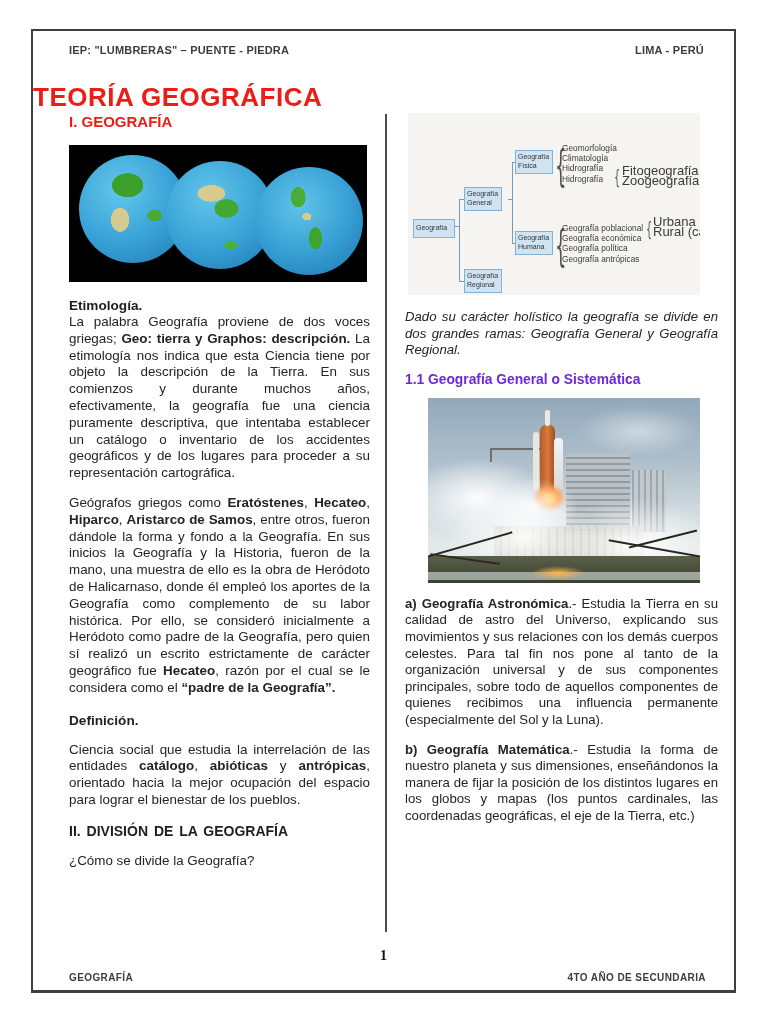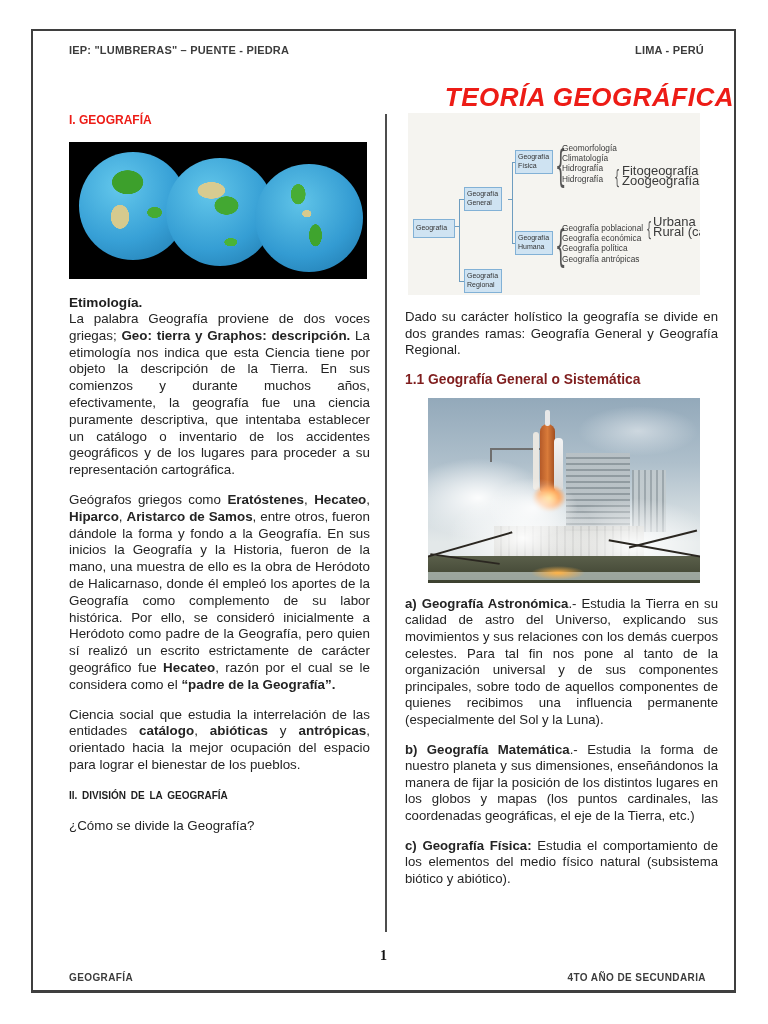--- a/index.html
+++ b/index.html
@@ -1,33 +1,33 @@
 <!DOCTYPE html>
 <html><head>
 <meta charset="utf-8">
 <style>
   html,body{margin:0;padding:0;background:#ffffff;}
   body{width:768px;height:1024px;position:relative;font-family:"Liberation Sans",sans-serif;color:#222;overflow:hidden;}
   .frame{position:absolute;left:31px;top:29px;width:701px;height:959px;border:2px solid #3f3f3f;border-bottom-width:3px;background:#fff;}
   .hdr{position:absolute;top:13px;font-size:11px;font-weight:bold;color:#3c3c3c;letter-spacing:.2px;}
   .hdr-left{left:36px;}
   .hdr-right{right:30px;}
-  .main-title{position:absolute;left:0;right:0;top:51px;text-align:right;font-size:26px;font-weight:bold;color:#ed1c16;letter-spacing:.5px;font-style:italic;}
+  .main-title{position:absolute;left:0;right:0;top:51px;text-align:left;font-size:26px;font-weight:bold;color:#ed1c16;letter-spacing:.5px;}
   .col{position:absolute;top:82px;}
   .col-left{left:36px;width:301px;}
   .col-right{left:372px;width:313px;}
   .divider{position:absolute;left:352px;top:83px;width:2px;height:818px;background:#4d4d4d;}
-  .sec-red{font-size:12px;font-weight:bold;color:#ed1c16;margin:0 0 0 0;}
+  .sec-red{font-size:15px;font-weight:bold;color:#ed1c16;margin:0 0 0 0;}
   .h-sub{font-size:13.6px;font-weight:bold;color:#1e1e1e;margin:15px 0 0 0;line-height:17px;}
-  .h-div{font-size:10px;font-weight:bold;color:#1e1e1e;margin:13px 0 0 0;word-spacing:2px;line-height:18px;}
-  .h-11{font-size:13.8px;font-weight:bold;color:#7f1d1d;margin:12px 0 8px 0;line-height:17px;}
+  .h-div{font-size:14px;font-weight:bold;color:#1e1e1e;margin:13px 0 0 0;word-spacing:2px;line-height:18px;}
+  .h-11{font-size:13.8px;font-weight:bold;color:#6d28d9;margin:12px 0 8px 0;line-height:17px;}
   .p{font-size:13.4px;line-height:16.8px;text-align:justify;color:#242424;margin:13px 0 0 0;}
   .p.tight{margin-top:0;}
   .col-right .p{font-size:13.2px;line-height:16.6px;margin-top:13px;}
-  .col-right .p.intro{margin-top:14px;}
+  .col-right .p.intro{margin-top:14px;font-style:italic;}
   .b{font-weight:bold;}
   .q{font-size:13.4px;margin:13px 0 0 0;color:#242424;}
   
   .pageno{position:absolute;left:0;right:0;top:917px;text-align:center;font-family:"Liberation Serif",serif;font-size:14px;font-weight:bold;color:#111;}
   .ftr{position:absolute;top:941px;font-size:10px;font-weight:bold;color:#3c3c3c;letter-spacing:.4px;}
   .ftr-left{left:36px;}
   .ftr-right{right:28px;}
   
   .globes{position:relative;width:298px;height:137px;background:#000;margin-top:15px;overflow:hidden;}
   .globe{position:absolute;width:108px;height:108px;border-radius:50%;}
@@ -101,20 +101,21 @@
       <div class="globe g1"></div>
       <div class="globe g2"></div>
       <div class="globe g3"></div>
     </div>
 
     <div class="h-sub">Etimología.</div>
     <p class="p tight"><span>La palabra Geografía proviene de dos voces griegas; </span><span class="b">Geo: tierra y Graphos: descripción.</span><span> La etimología nos indica que esta Ciencia tiene por objeto la descripción de la Tierra. En sus comienzos y durante muchos años, efectivamente, la geografía fue una ciencia puramente descriptiva, que intentaba establecer un catálogo o inventario de los accidentes geográficos y de los lugares para proceder a su representación cartográfica.</span></p>
 
     <p class="p"><span>Geógrafos griegos como </span><span class="b">Eratóstenes</span><span>, </span><span class="b">Hecateo</span><span>, </span><span class="b">Hiparco</span><span>, </span><span class="b">Aristarco de Samos</span><span>, entre otros, fueron dándole la forma y fondo a la Geografía. En sus inicios la Geografía y la Historia, fueron de la mano, una muestra de ello es la obra de Heródoto de Halicarnaso, donde él empleó los aportes de la Geografía como complemento de su labor histórica. Por ello, se consideró inicialmente a Heródoto como padre de la Geografía, pero quien sí realizó un escrito estrictamente de carácter geográfico fue </span><span class="b">Hecateo</span><span>, razón por el cual se le considera como el </span><span class="b">“padre de la Geografía”.</span></p>
 
+    <div class="h-sub">Definición.</div>
     <p class="p"><span>Ciencia social que estudia la interrelación de las entidades </span><span class="b">catálogo</span><span>, </span><span class="b">abióticas</span><span> y </span><span class="b">antrópicas</span><span>, orientado hacia la mejor ocupación del espacio para lograr el bienestar de los pueblos.</span></p>
 
     <div class="h-div">II. DIVISIÓN  DE LA GEOGRAFÍA</div>
     <p class="q">¿Cómo se divide la Geografía?</p>
   </div>
 
   <div class="col col-right">
 
     <div class="diagram">
 
@@ -184,20 +185,19 @@
       <div class="sh water"></div>
       <div class="sh glow"></div>
       <div class="sh branch br1"></div>
       <div class="sh branch br2"></div>
       <div class="sh branch br3"></div>
       <div class="sh branch br4"></div>
     </div>
 
     <p class="p"><span class="b">a) Geografía Astronómica</span><span>.- Estudia la Tierra en su calidad de astro del Universo, explicando sus movimientos y sus relaciones con los demás cuerpos celestes. Para tal fin nos pone al tanto de la organización universal y de sus componentes principales, sobre todo de aquellos componentes de quienes recibimos una influencia permanente (especialmente del Sol y la Luna).</span></p>
     <p class="p"><span class="b">b) Geografía Matemática</span><span>.- Estudia la forma de nuestro planeta y sus dimensiones, enseñándonos la manera de fijar la posición de los distintos lugares en los globos  y mapas (los puntos cardinales, las coordenadas geográficas, el eje de la Tierra, etc.)</span></p>
-    <p class="p"><span class="b">c) Geografía Física:</span><span> Estudia el comportamiento de los elementos del medio físico natural (subsistema biótico y abiótico).</span></p>
   </div>
 
   <div class="pageno">1</div>
   <div class="ftr ftr-left">GEOGRAFÍA</div>
   <div class="ftr ftr-right">4TO AÑO DE SECUNDARIA</div>
 
 </div>
 
 </body></html>

